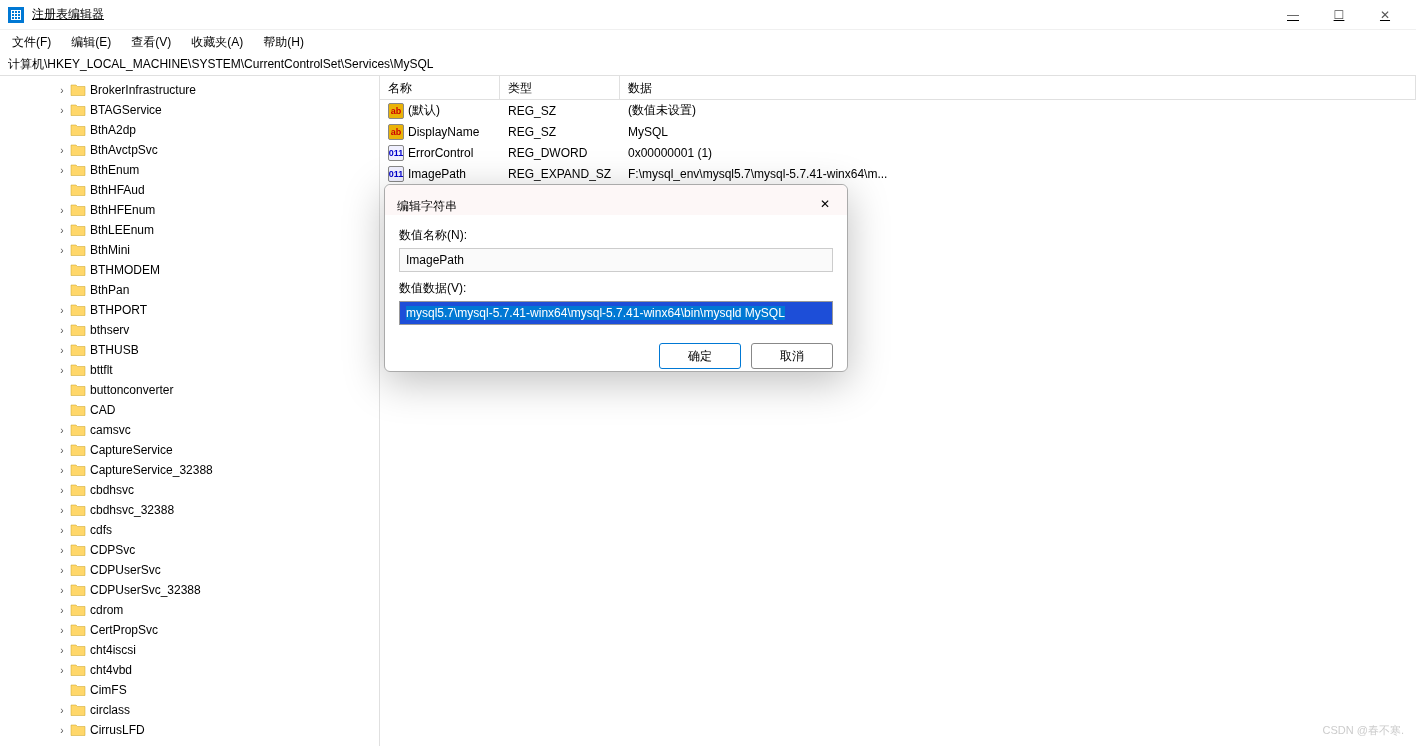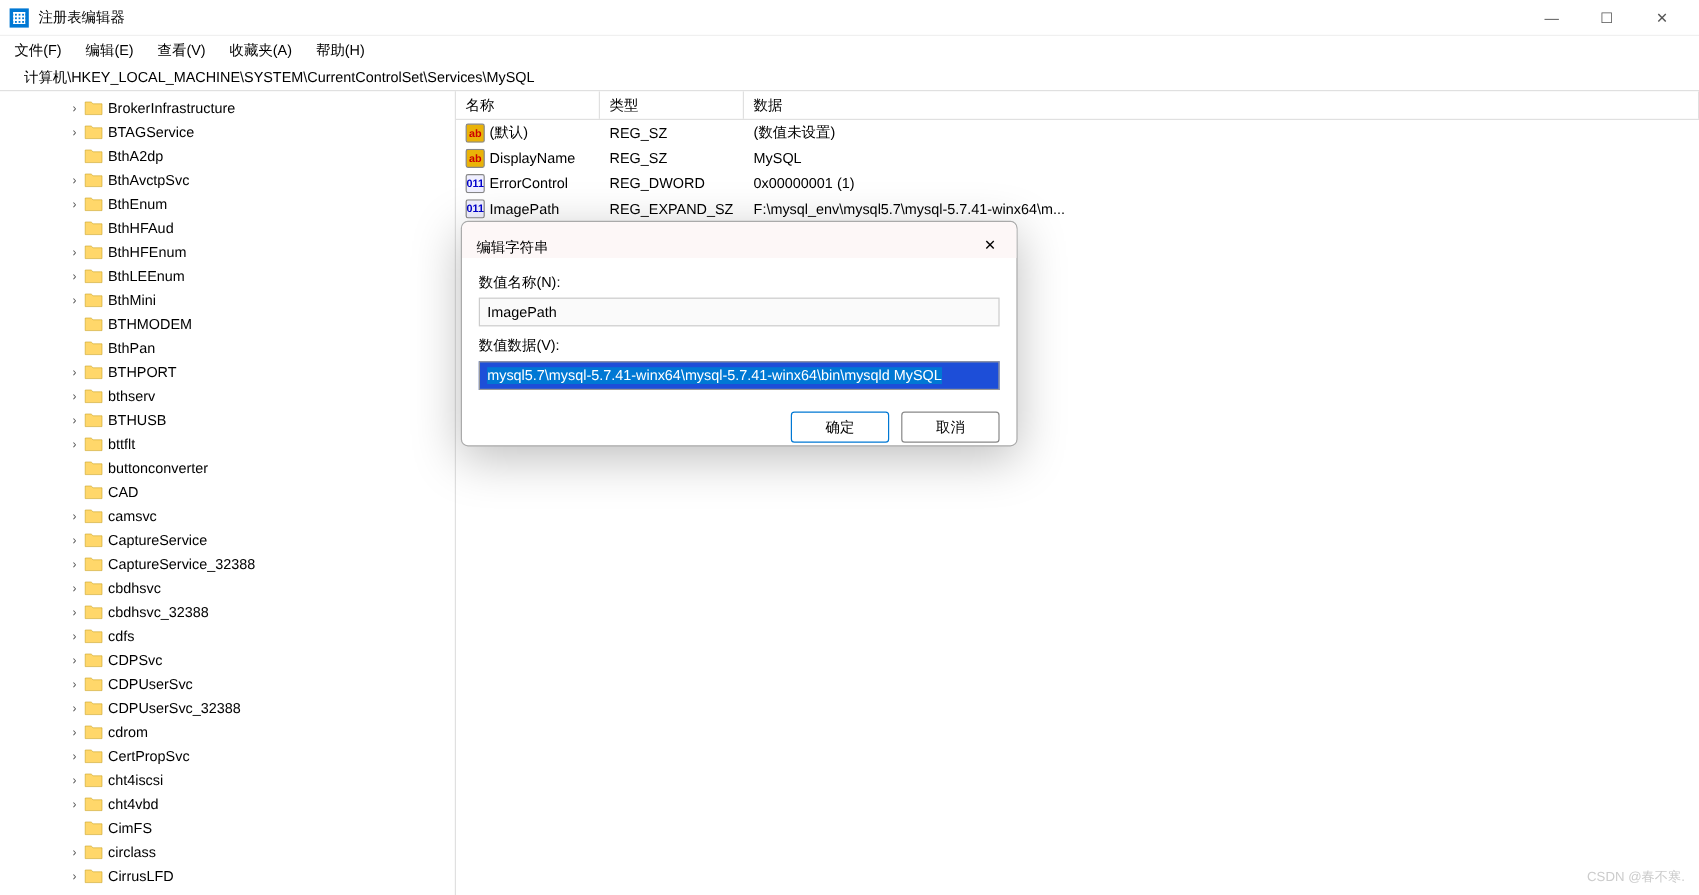--- a/index.html
+++ b/index.html
@@ -1,28 +1,28 @@
 <!DOCTYPE html>
 <html><head>
   <meta charset="utf-8">
   <style>
     * { margin: 0; padding: 0; box-sizing: border-box; font-family: "Microsoft YaHei", "Segoe UI", sans-serif; font-size: 12px; }
     body { background: #ffffff; color: #000; overflow: hidden; }
     
-    .titlebar { height: 30px; display: flex; align-items: center; padding: 0 8px; border-bottom: 1px solid #f0f0f0; }
+    .titlebar { height: 30px; display: flex; align-items: center; padding: 0 8px; border-bottom: 1px solid #f0f0f0; text-decoration: underline; }
     .titlebar .app-icon { width: 16px; height: 16px; background: #0078d4; margin-right: 8px; display: flex; align-items: center; justify-content: center; }
     .titlebar .app-icon::before { content: ""; width: 10px; height: 10px; background: linear-gradient(to right, #fff 40%, transparent 40%), linear-gradient(to bottom, #fff 40%, transparent 40%); background-size: 3px 3px; }
     .titlebar .title { flex: 1; }
     .window-controls { display: flex; gap: 0; }
     .window-controls .ctrl { width: 46px; height: 30px; display: flex; align-items: center; justify-content: center; color: #555; cursor: pointer; }
     
     .menubar { height: 24px; display: flex; align-items: center; padding: 0 4px; gap: 4px; }
     .menubar .menu-item { padding: 2px 8px; cursor: pointer; }
     
-    .path-bar { height: 22px; padding: 2px 20px; border-bottom: 1px solid #e0e0e0; display: flex; align-items: center; }
+    .path-bar { height: 22px; padding: 2px 8px; border-bottom: 1px solid #e0e0e0; display: flex; align-items: center; }
     
     .content { display: flex; height: calc(100vh - 76px); }
     .tree-panel { width: 380px; overflow-y: auto; border-right: 1px solid #e0e0e0; padding-top: 4px; }
     .tree-item { display: flex; align-items: center; height: 20px; padding-left: 56px; cursor: pointer; white-space: nowrap; }
     .tree-item .chevron { width: 12px; text-align: center; color: #555; font-size: 10px; margin-right: 2px; }
     .tree-item .folder { width: 16px; height: 14px; margin-right: 4px; }
     .folder svg { width: 16px; height: 14px; }
     
     .list-panel { flex: 1; overflow: auto; }
     .list-header { display: flex; height: 24px; border-bottom: 1px solid #e0e0e0; }

